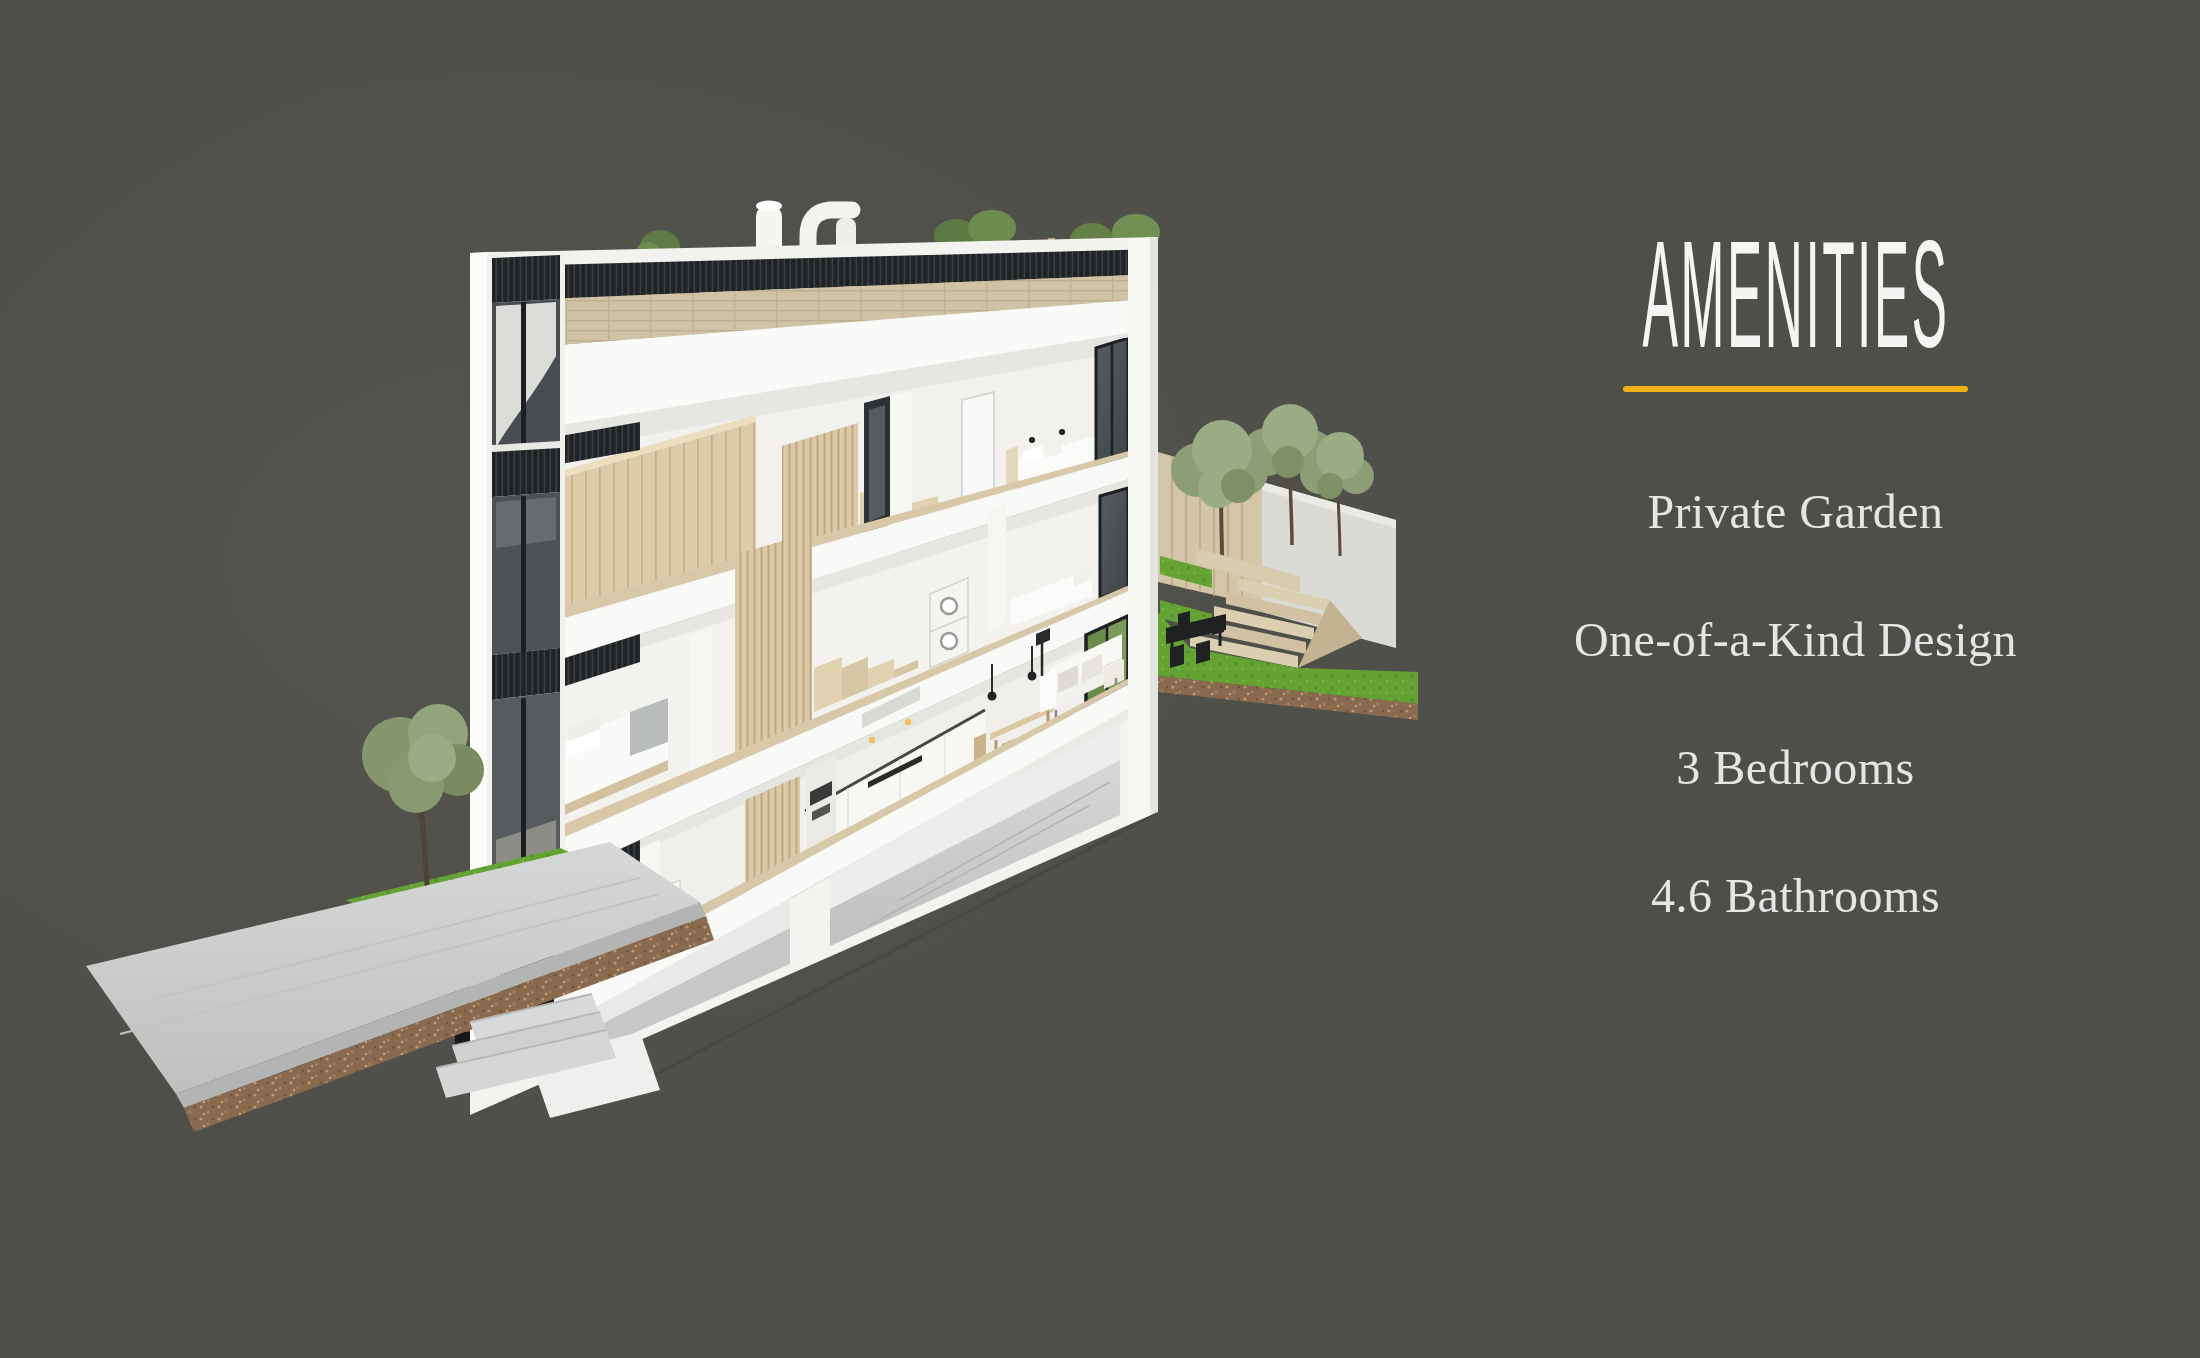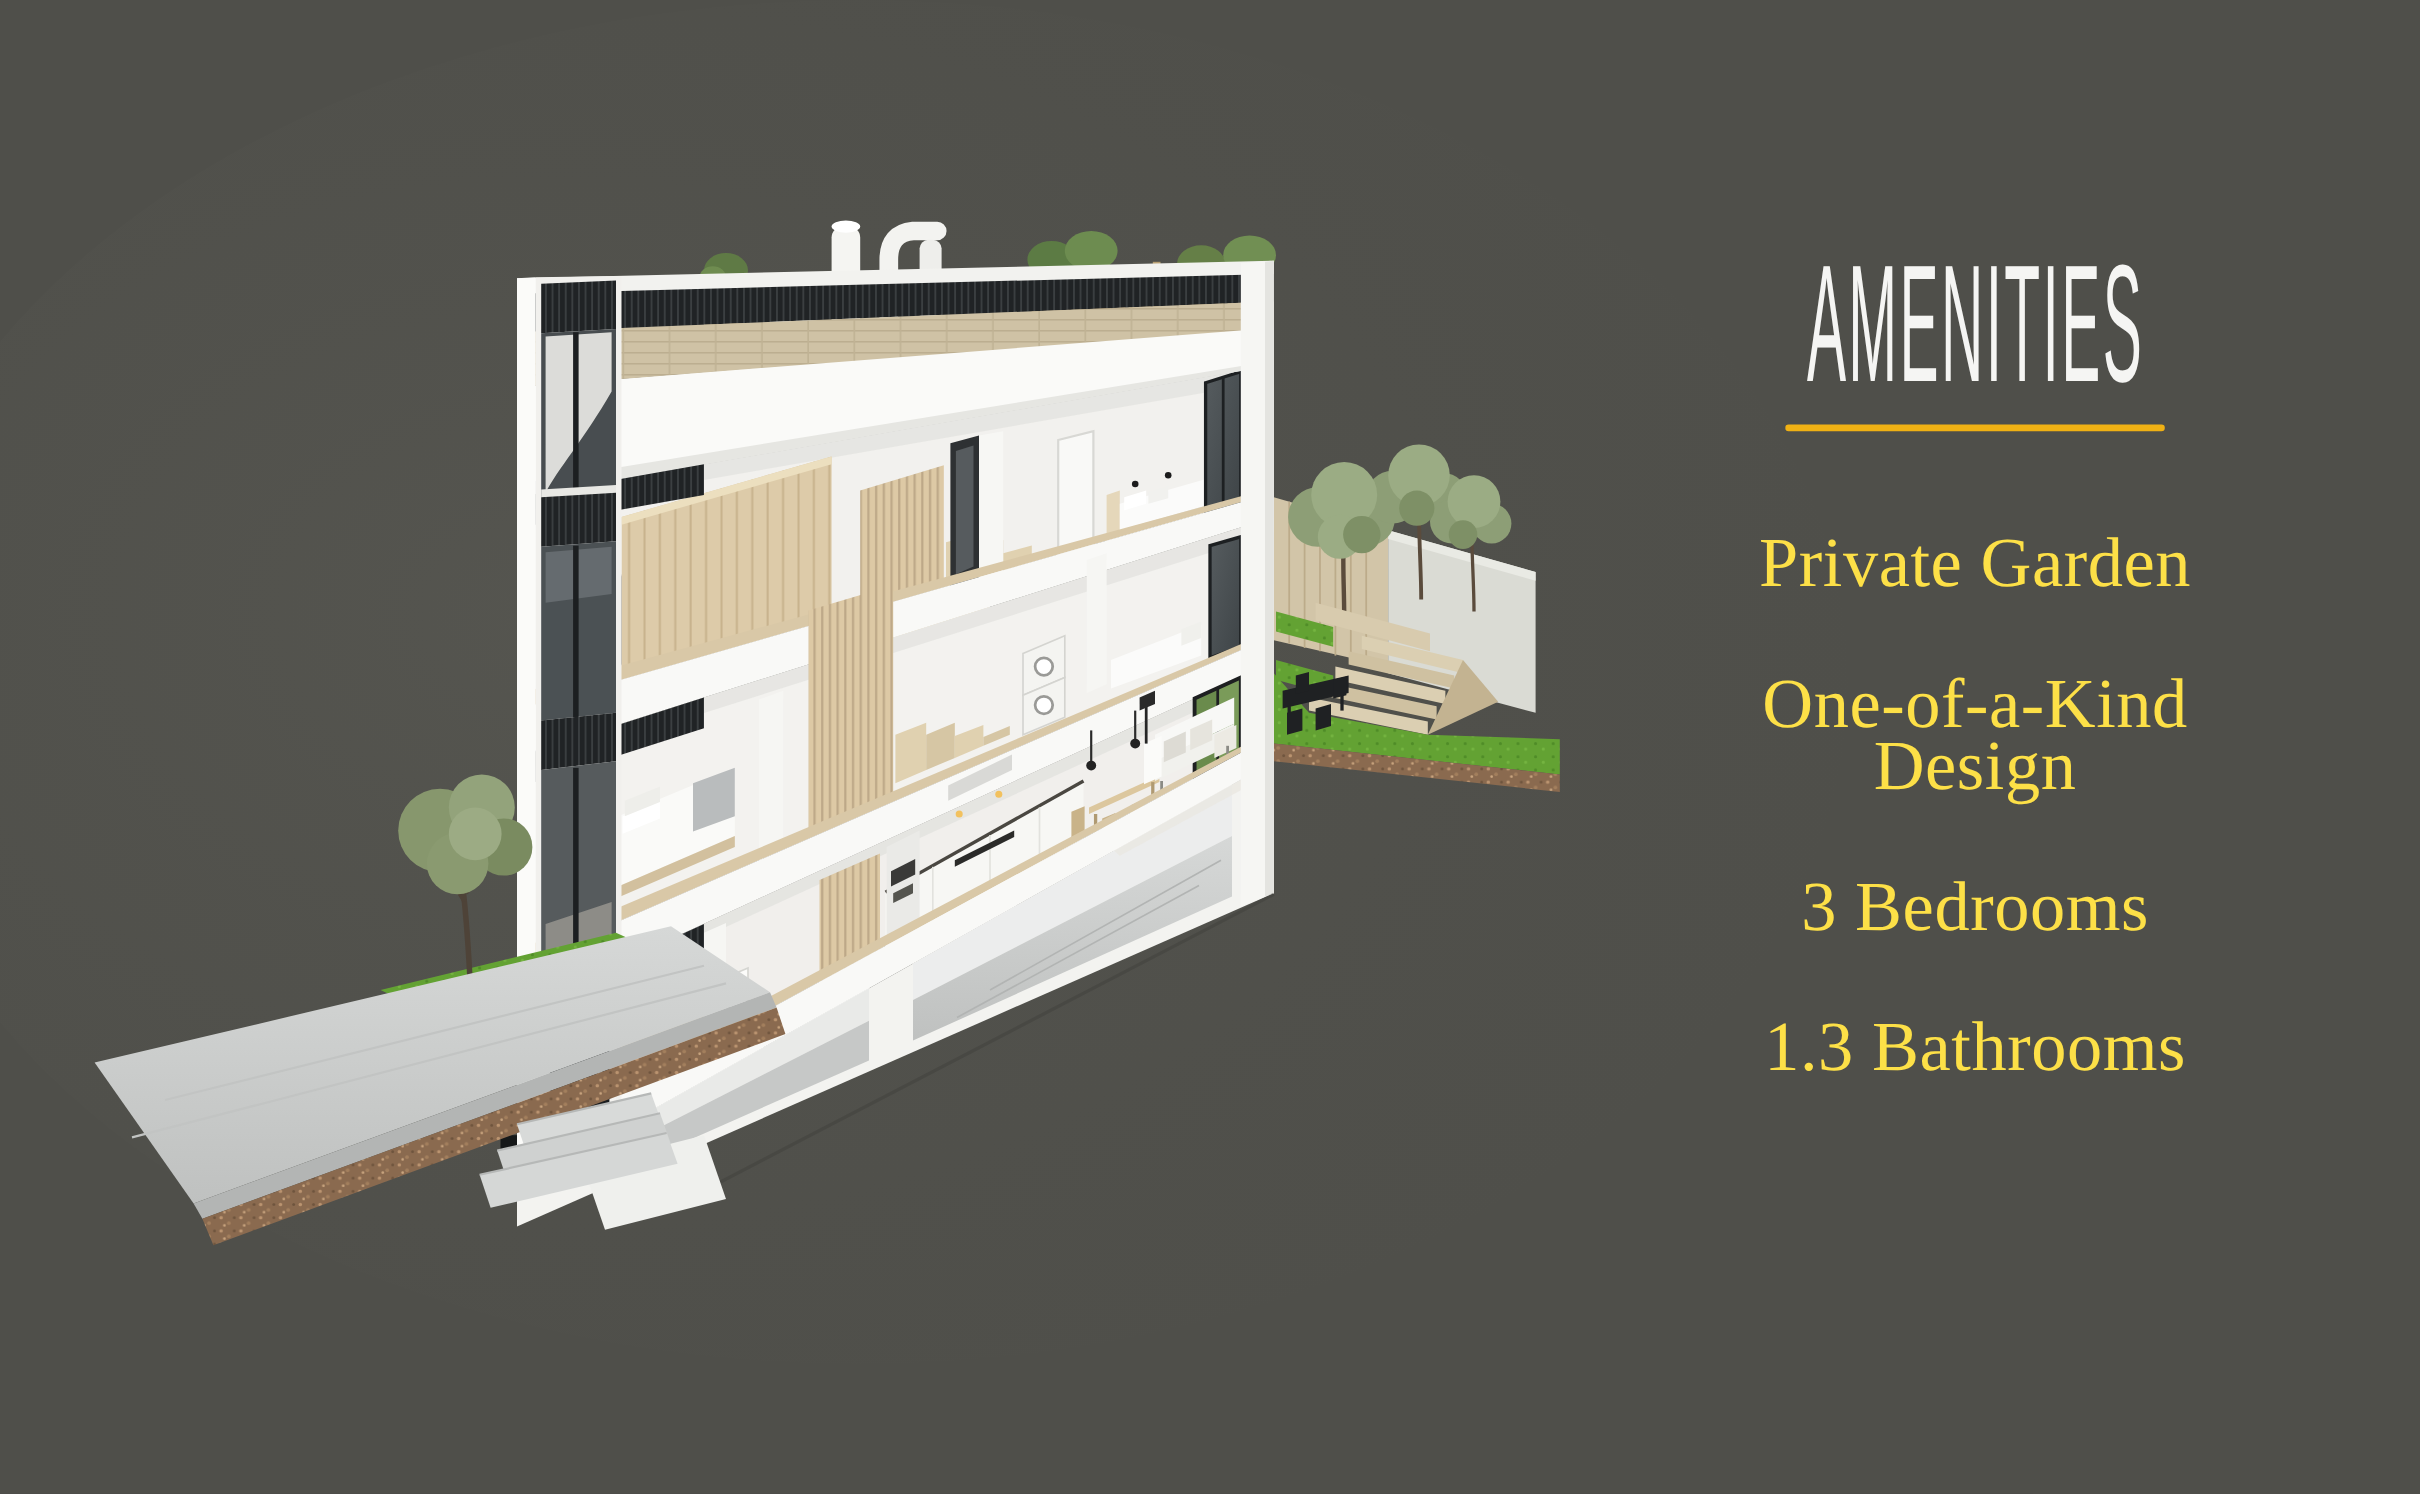--- a/index.html
+++ b/index.html
@@ -6,22 +6,22 @@
   .stage{position:relative;width:2200px;height:1358px;overflow:hidden;
          background:#4f4f4a;font-family:"Liberation Sans",sans-serif;}
   .illus{position:absolute;left:0;top:0;}
   .panel{position:absolute;left:1508px;top:238px;width:575px;text-align:center;}
   .title-wrap{height:112px;display:flex;align-items:center;justify-content:center;overflow:visible;}
   .title{margin:0;font-family:"Liberation Sans",sans-serif;font-weight:400;
          font-size:74px;letter-spacing:3px;color:#f5f5f3;white-space:nowrap;
          transform:scale(0.72,2.05);transform-origin:center center;}
   .divider{width:345px;height:6px;border-radius:3px;background:#f0b114;margin:36px auto 0 auto;}
   .items{margin-top:92px;}
-  .amenity{font-family:"Liberation Serif",serif;font-size:64px;line-height:56px;
-           color:#fde047;margin-bottom:72px;letter-spacing:0.5px;}
+  .amenity{font-family:"Liberation Serif",serif;font-size:48px;line-height:56px;
+           color:#e5e5e5;margin-bottom:72px;letter-spacing:0.5px;}
 </style>
 </head>
 <body>
 
 <div class="stage">
 
 <svg class="illus" width="2200" height="1358" viewBox="0 0 2200 1358">
   <defs>
     <radialGradient id="glow" cx="0.35" cy="0.45" r="0.75">
       <stop offset="0" stop-color="#5a5a54" stop-opacity="0.55"></stop>
@@ -417,17 +417,17 @@
 
   <div class="panel">
     <div class="title-wrap">
       <h1 class="title">AMENITIES</h1>
     </div>
     <div class="divider"></div>
     <div class="items">
       <div class="amenity">Private Garden</div>
       <div class="amenity">One-of-a-Kind Design</div>
       <div class="amenity">3 Bedrooms</div>
-      <div class="amenity">1.3 Bathrooms</div>
+      <div class="amenity">4.6 Bathrooms</div>
     </div>
   </div>
 
 </div>
 
 </body></html>

